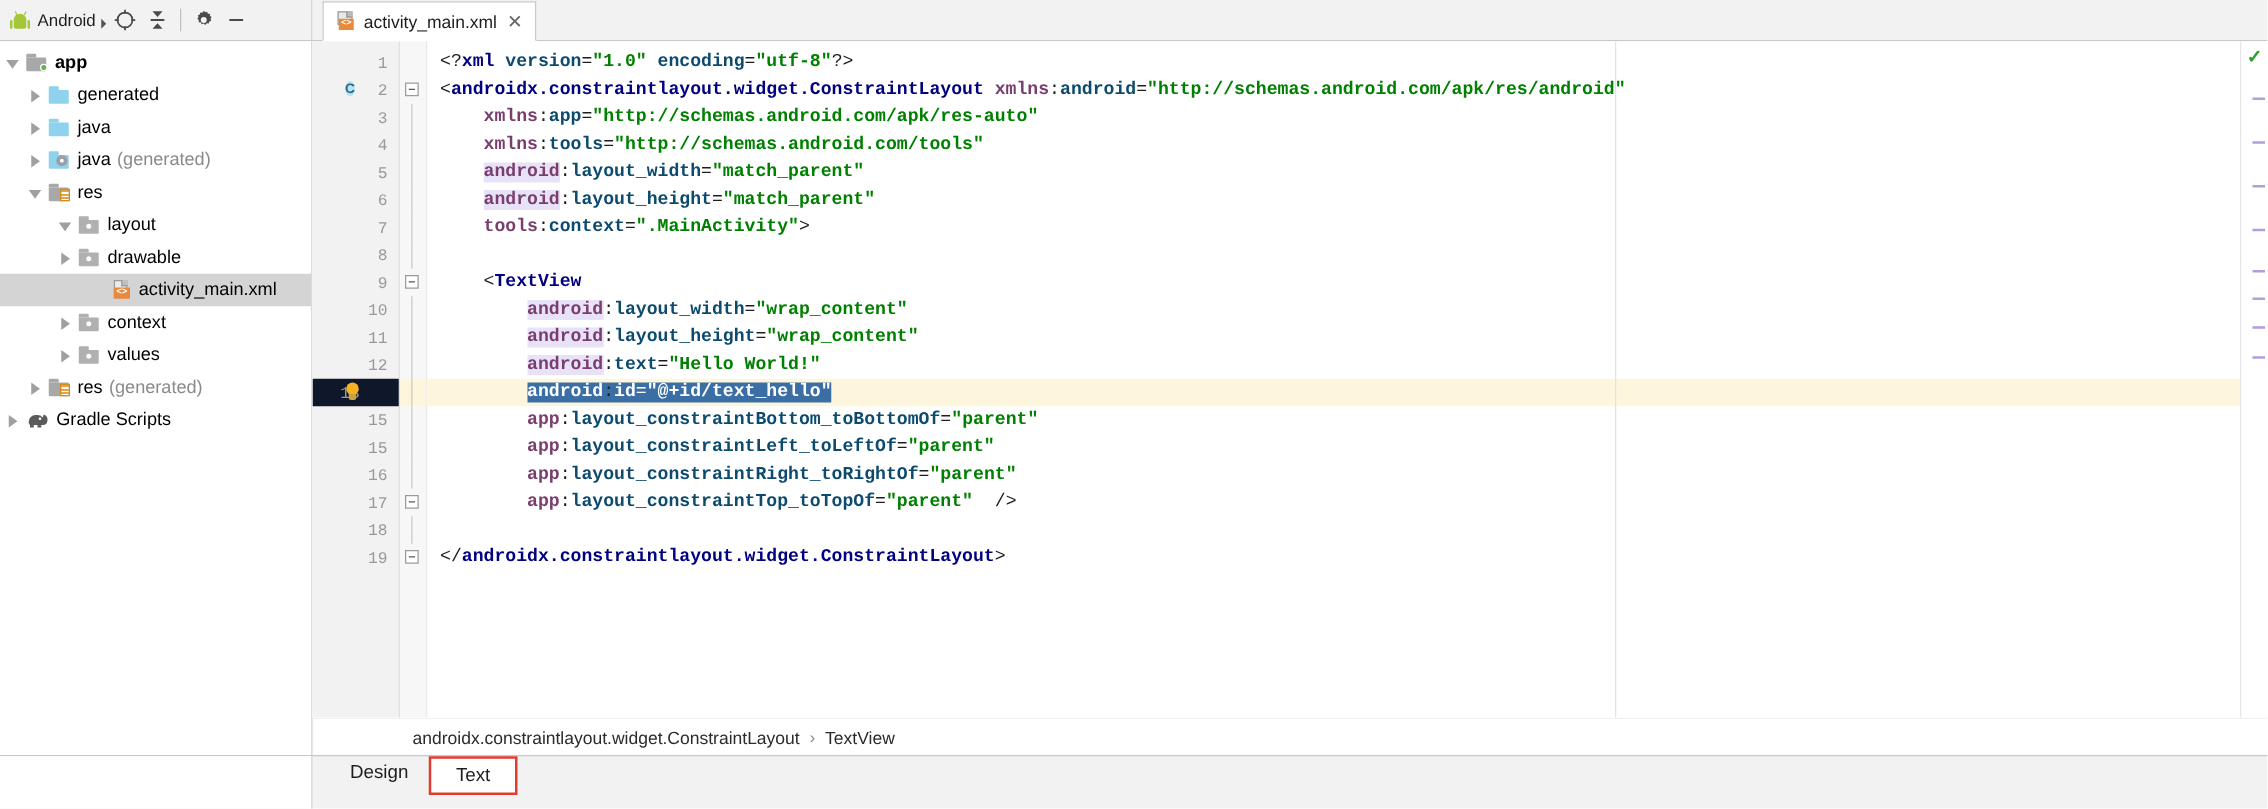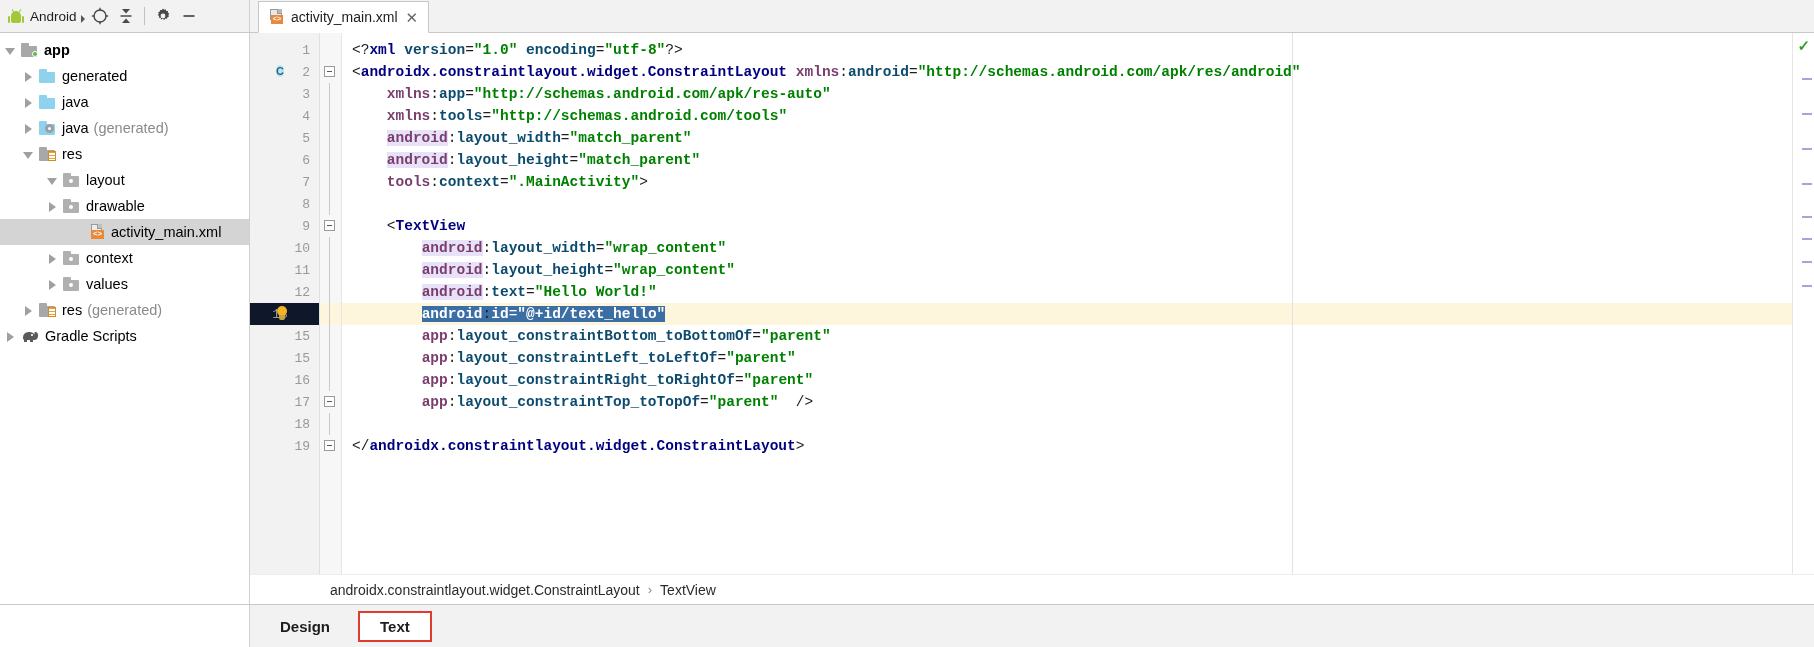--- a/index.html
+++ b/index.html
@@ -524,24 +524,23 @@
     display: flex;
     align-items: stretch;
   }
   .bottom-left-filler {
     width: 250px; min-width: 250px;
     background: #ffffff;
     border-right: 1px solid #d0d0d0;
   }
   .bottom-tabs {
     display: flex;
-    align-items: center;
+    align-items: flex-start;
     padding-left: 14px;
-    gap: 12px;
-    font-weight: bold;
+    gap: 0;
   }
   .btab {
     padding: 4px 16px;
     font-size: 15px;
     color: #1d1d1d;
     cursor: default;
     background: transparent;
   }
   .btab.boxed {
     border: 2px solid #e03b2f;

